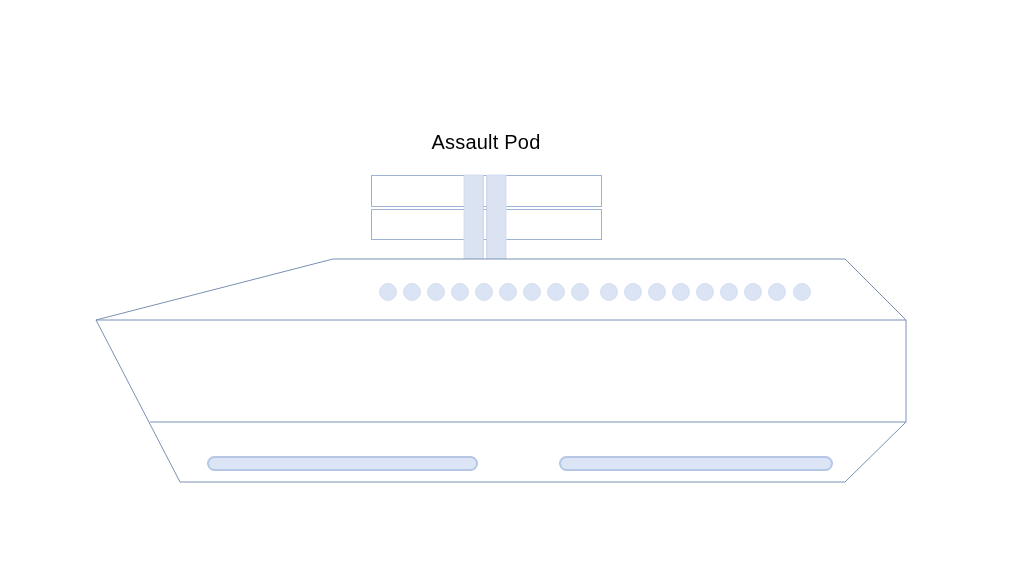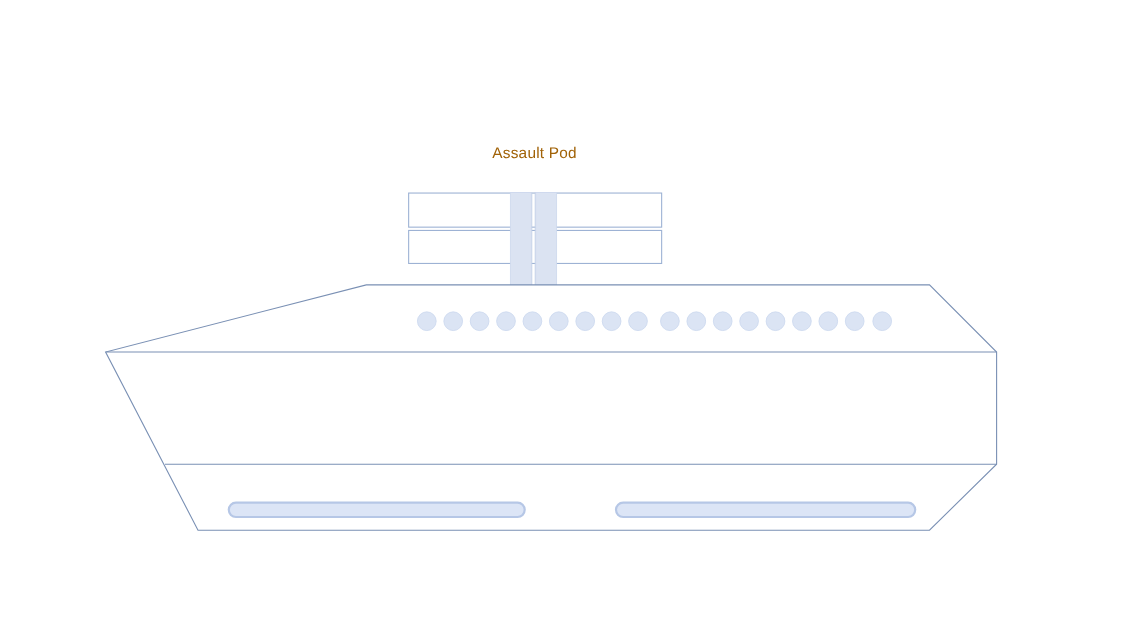--- a/index.html
+++ b/index.html
@@ -28,23 +28,23 @@
     height: 576px;
     display: block;
   }
   .diagram-title {
     position: absolute;
     left: 0;
     top: 131px;
     width: 1024px;
     text-align: center;
     font-family: "Liberation Sans", sans-serif;
-    font-size: 14px;
+    font-size: 20px;
     font-weight: 400;
-    color: #a16207;
+    color: #000000;
     letter-spacing: 0.2px;
     white-space: nowrap;
   }
   
   .diagram-title.anchored {
     left: 486px;
     width: auto;
     transform: translateX(-50%);
     text-align: left;
   }

